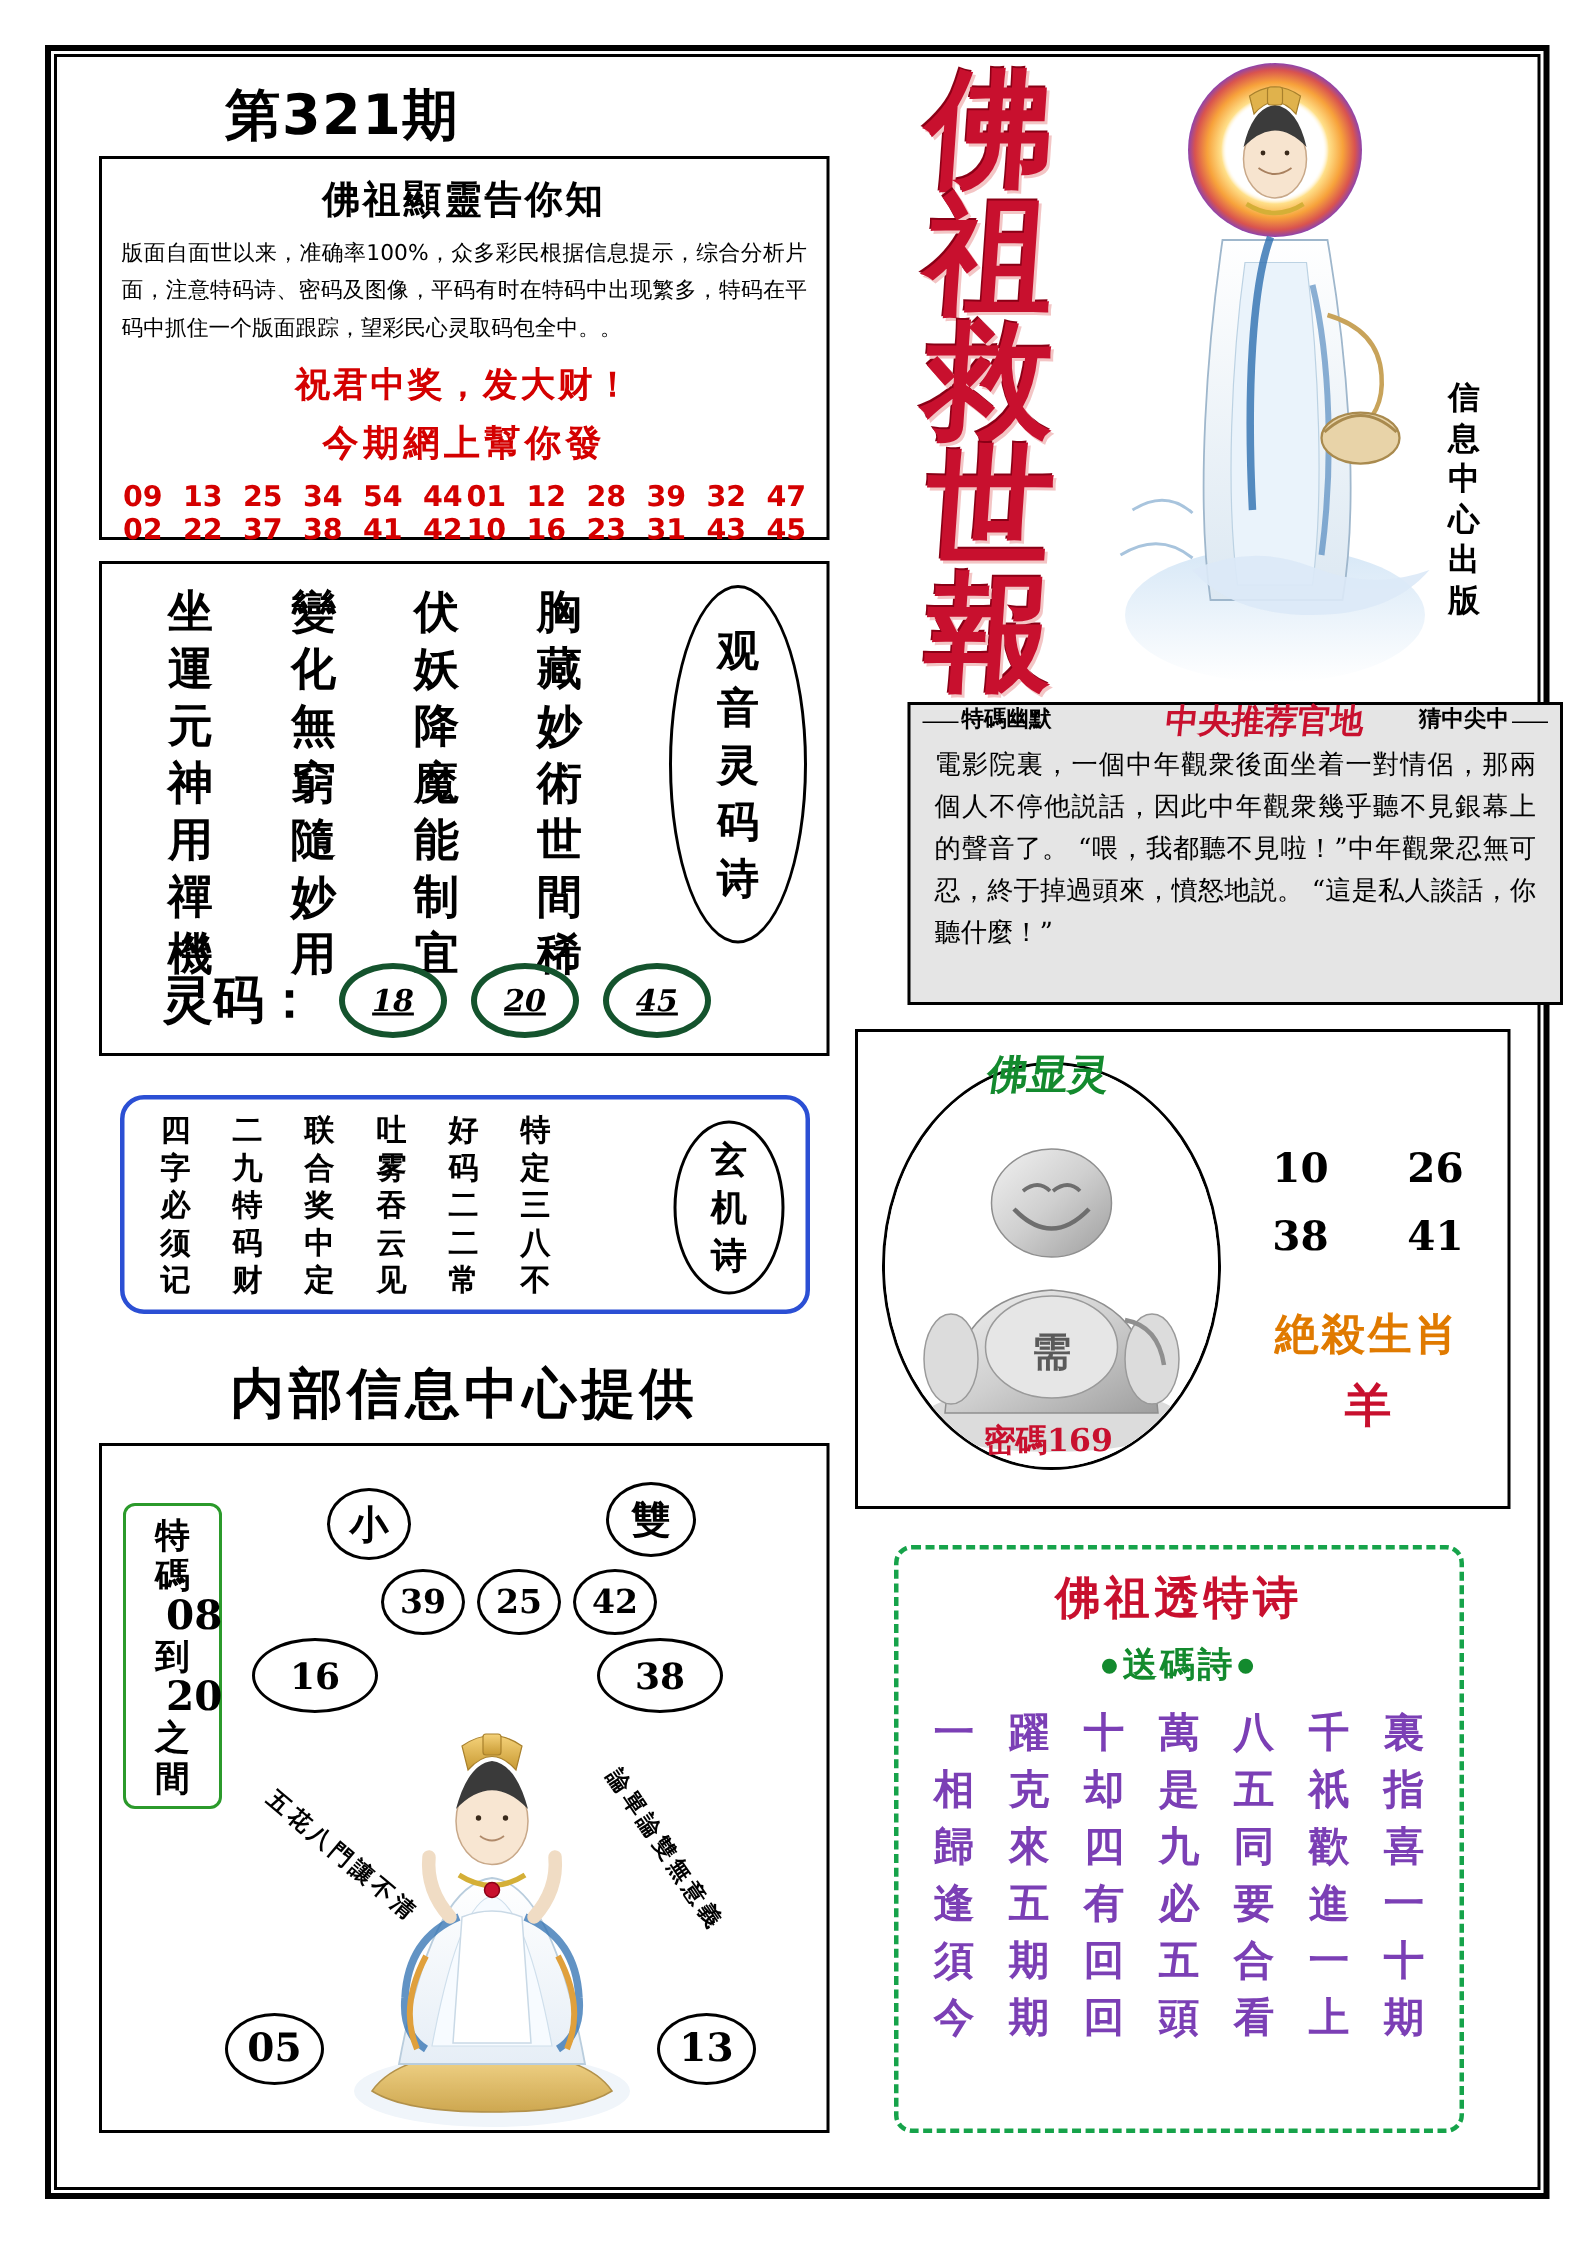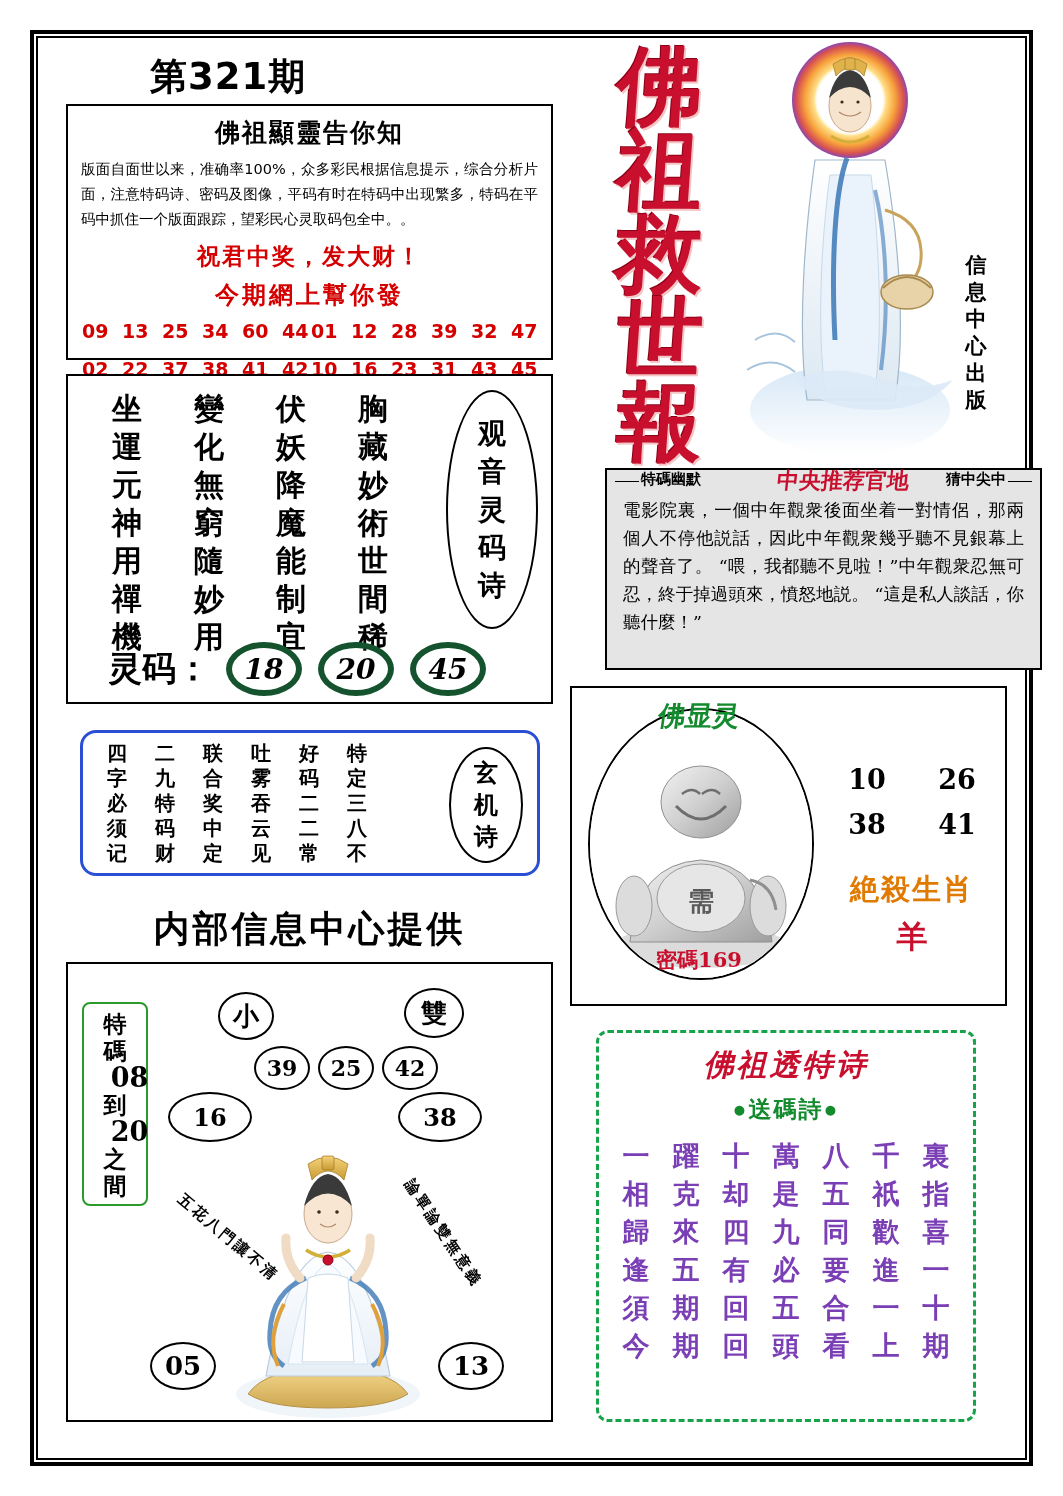--- a/index.html
+++ b/index.html
@@ -10,21 +10,21 @@
 
   
   .issue{position:absolute;left:150px;top:52px;font-size:37px;font-weight:bold;letter-spacing:1px;color:#000;font-family:"DejaVu Sans","Liberation Sans",sans-serif;}
 
   
   .notice{position:absolute;left:66px;top:104px;width:487px;height:256px;border:2px solid #000;box-sizing:border-box;background:#fff;}
   .notice-title{text-align:center;font-size:25px;font-weight:bold;margin-top:10px;letter-spacing:2px;}
   .notice-body{font-size:14.5px;line-height:25px;color:#000;margin:8px 13px 0 13px;text-align:justify;}
   .notice-red1{text-align:center;color:#d40000;font-size:23px;font-weight:bold;margin-top:9px;letter-spacing:2px;}
   .notice-red2{text-align:center;color:#d40000;font-size:24px;font-weight:bold;margin-top:7px;letter-spacing:3px;}
-  .numrows{margin-top:9px;display:flex;flex-direction:column;gap:16px;}
+  .numrows{margin-top:9px;display:flex;flex-direction:column;gap:0;}
   .numrow{display:flex;justify-content:space-between;padding:0 14px;color:#d40000;font-size:19px;font-weight:bold;letter-spacing:0px;}
   .numgroup{display:flex;gap:14px;}
   .numgroup span{width:26px;text-align:center;}
 
   
   .masthead{position:absolute;left:560px;top:44px;width:200px;height:420px;}
   .mh-char{font-family:"DejaVu Serif","Liberation Serif",serif;font-weight:bold;color:#c8102e;font-size:86px;line-height:84px;text-align:center;
     text-shadow:2px 2px 0 #f3c5c5, -1px -1px 0 #8a0016;transform:skewX(-4deg);}
   .pub{position:absolute;left:960px;top:252px;width:32px;font-size:21px;line-height:27px;text-align:center;color:#000;font-weight:bold;}
 
@@ -33,21 +33,21 @@
 
   
   .poembox{position:absolute;left:66px;top:374px;width:487px;height:330px;border:2px solid #000;box-sizing:border-box;background:#fff;}
   .poemgrid{position:absolute;left:18px;top:14px;width:330px;display:flex;gap:0;}
   .pcol{width:82px;display:flex;flex-direction:column;align-items:center;}
   .pcol span{font-family:"DejaVu Serif","Liberation Serif",serif;font-size:30px;font-weight:bold;line-height:38px;color:#000;}
   .ellipse-title{position:absolute;left:378px;top:14px;width:88px;height:235px;border:2px solid #000;border-radius:50%;display:flex;flex-direction:column;align-items:center;justify-content:center;}
   .ellipse-title span{font-family:"DejaVu Serif","Liberation Serif",serif;font-size:28px;font-weight:bold;line-height:38px;}
   .lingma{position:absolute;left:40px;top:266px;display:flex;align-items:center;gap:16px;}
   .lingma-label{font-family:"DejaVu Serif","Liberation Serif",serif;font-size:34px;font-weight:bold;}
-  .oval-num{width:64px;height:42px;border:6px solid #14532d;border-radius:50%;display:flex;align-items:center;justify-content:center;font-size:28px;font-weight:bold;font-style:italic;font-family:"DejaVu Serif","Liberation Serif",serif;}
+  .oval-num{width:64px;height:42px;border:4px solid #14532d;border-radius:50%;display:flex;align-items:center;justify-content:center;font-size:20px;font-weight:bold;font-style:italic;font-family:"DejaVu Serif","Liberation Serif",serif;text-decoration:underline;}
 
   
   .xuanji{position:absolute;left:80px;top:730px;width:460px;height:146px;border:3px solid #2b4fd4;border-radius:16px;box-sizing:border-box;background:#fff;}
   .xj-cols{position:absolute;left:10px;top:8px;display:flex;flex-direction:row-reverse;gap:0;}
   .xjcol{width:48px;display:flex;flex-direction:column;align-items:center;}
   .xjcol span{font-family:"DejaVu Serif","Liberation Serif",serif;font-size:20px;line-height:25px;color:#000;font-weight:bold;}
   .xj-label{position:absolute;right:14px;top:14px;width:70px;height:112px;border:2px solid #000;border-radius:50%;display:flex;flex-direction:column;align-items:center;justify-content:center;}
   .xj-label span{font-family:"DejaVu Serif","Liberation Serif",serif;font-size:24px;line-height:32px;font-weight:bold;}
 
   .center-provider{position:absolute;left:66px;top:905px;width:487px;text-align:center;font-family:"DejaVu Serif","Liberation Serif",serif;font-size:36px;font-weight:bold;letter-spacing:3px;color:#000;}
@@ -75,21 +75,21 @@
   .buddha-oval{position:absolute;left:16px;top:20px;width:222px;height:268px;border:2px solid #000;border-radius:50%;overflow:hidden;background:#fff;}
   .buddha-title{position:absolute;left:18px;top:10px;width:218px;text-align:center;font-family:"DejaVu Serif","Liberation Serif",serif;font-size:27px;font-weight:bold;color:#138a2e;z-index:5;transform:skewX(-8deg);}
   .mima{position:absolute;left:16px;top:258px;width:222px;text-align:center;font-family:"DejaVu Serif","Liberation Serif",serif;font-size:21px;font-weight:bold;color:#c8102e;z-index:6;}
   .zuma-title{position:absolute;left:250px;top:24px;width:180px;text-align:center;font-family:"DejaVu Serif","Liberation Serif",serif;font-size:30px;font-weight:bold;color:#c8102e;letter-spacing:2px;}
   .zuma-nums{position:absolute;left:250px;top:76px;width:180px;}
   .zr{display:flex;justify-content:space-around;font-size:27px;font-weight:bold;color:#000;margin-bottom:14px;font-family:"DejaVu Serif","Liberation Serif",serif;}
   .jssx{position:absolute;left:250px;top:182px;width:180px;text-align:center;font-family:"DejaVu Serif","Liberation Serif",serif;font-size:29px;font-weight:bold;color:#e07a00;letter-spacing:2px;}
   .jssx-val{position:absolute;left:250px;top:228px;width:180px;text-align:center;font-family:"DejaVu Serif","Liberation Serif",serif;font-size:31px;font-weight:bold;color:#c8102e;}
 
   .tetshi{position:absolute;left:596px;top:1030px;width:380px;height:392px;border:3px dashed #16a34a;border-radius:12px;box-sizing:border-box;background:#fff;}
-  .ts-title{text-align:center;margin-top:12px;font-family:"DejaVu Serif","Liberation Serif",serif;font-size:30px;font-weight:bold;color:#c8102e;letter-spacing:3px;font-style:italic;}
+  .ts-title{text-align:center;margin-top:12px;font-family:"DejaVu Serif","Liberation Serif",serif;font-size:30px;font-weight:bold;color:#c8102e;letter-spacing:3px;}
   .ts-sub{text-align:center;margin-top:8px;font-family:Liberation Serif, serif;font-size:23px;font-weight:bold;color:#138a2e;letter-spacing:2px;}
   .ts-grid{margin-top:12px;display:flex;flex-direction:row-reverse;justify-content:center;gap:0px;}
   .tscol{width:50px;display:flex;flex-direction:column;align-items:center;}
   .tscol span{font-family:"DejaVu Serif","Liberation Serif",serif;font-size:27px;line-height:38px;font-weight:bold;color:#7b3fb5;}
 </style>
 </head>
 <body>
 
 <div class="page">
   <div class="outer-border"></div>
@@ -102,21 +102,21 @@
     <div class="notice-body">版面自面世以来，准确率100%，众多彩民根据信息提示，综合分析片面，注意特码诗、密码及图像，平码有时在特码中出现繁多，特码在平码中抓住一个版面跟踪，望彩民心灵取码包全中。。</div>
     <div class="notice-red1">祝君中奖，发大财！</div>
     <div class="notice-red2">今期網上幫你發</div>
     <div class="numrows">
       <div class="numrow">
         <div class="numgroup">
           <span>09</span>
           <span>13</span>
           <span>25</span>
           <span>34</span>
-          <span>60</span>
+          <span>54</span>
           <span>44</span>
         </div>
         <div class="numgroup">
           <span>01</span>
           <span>12</span>
           <span>28</span>
           <span>39</span>
           <span>32</span>
           <span>47</span>
         </div>

